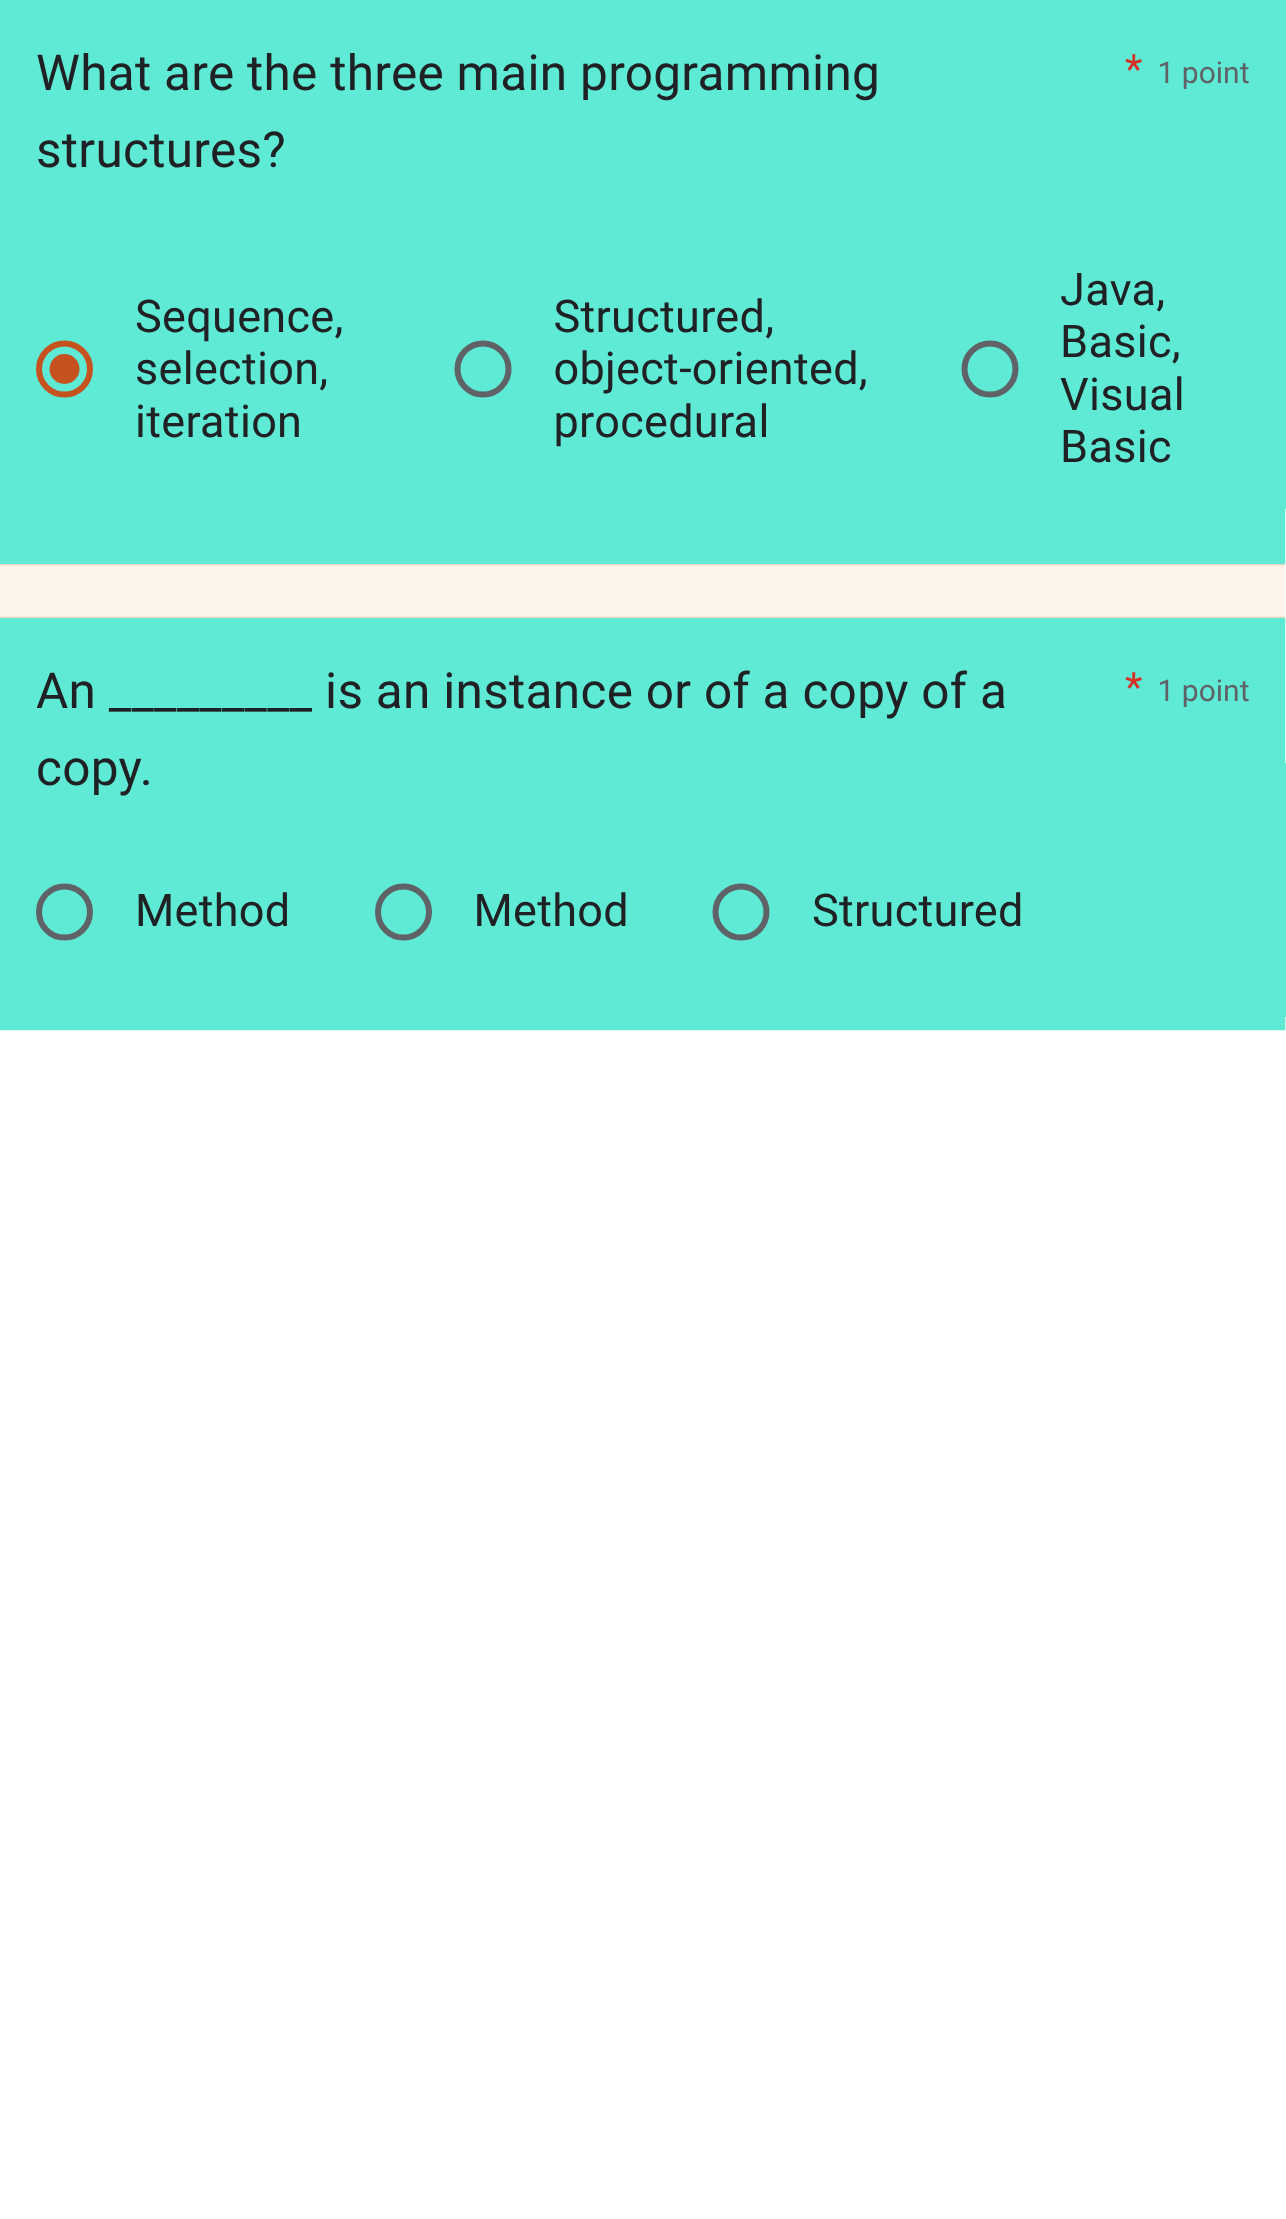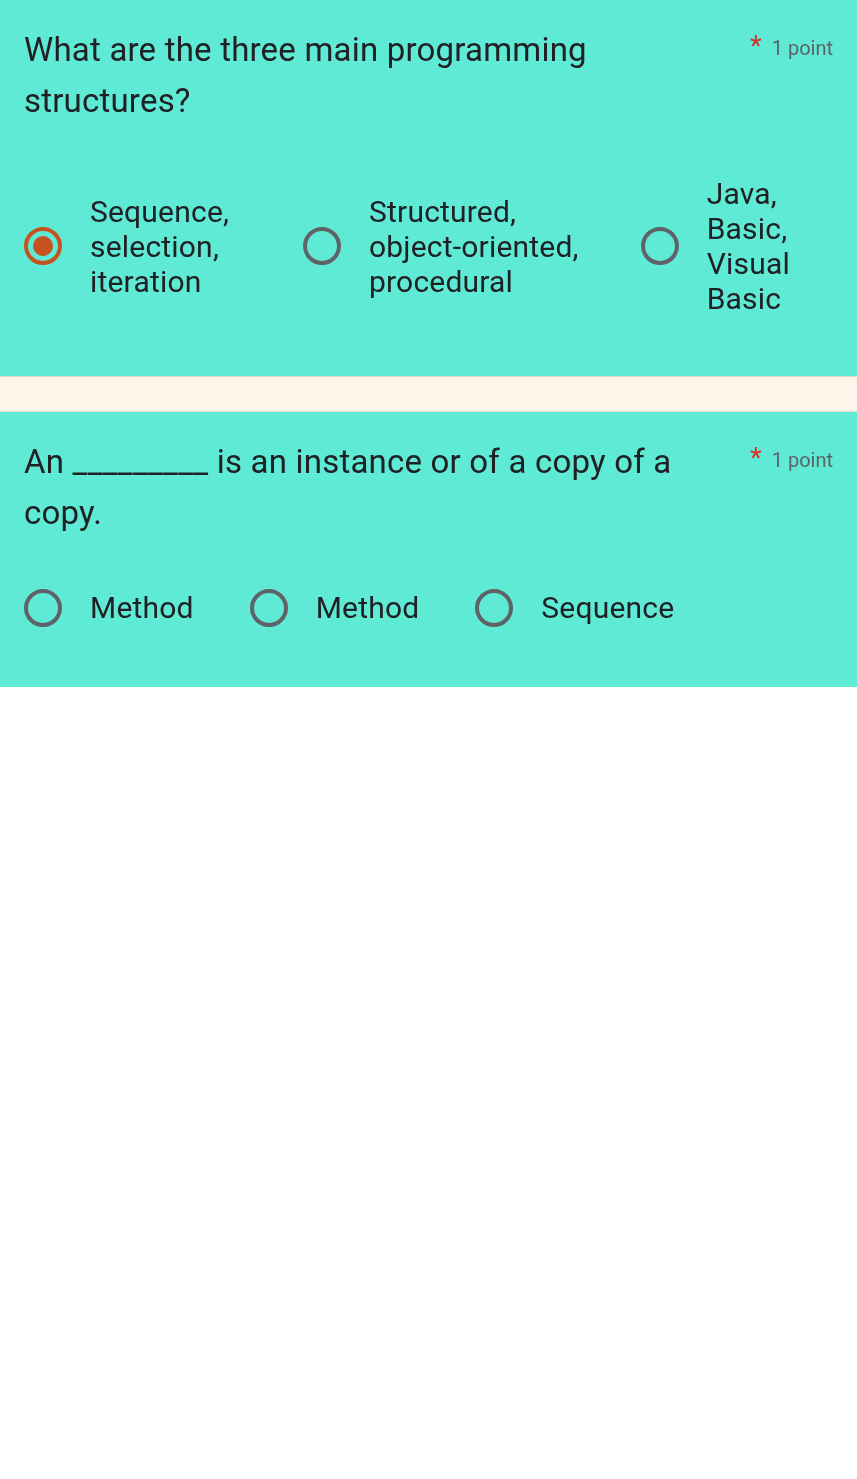--- a/index.html
+++ b/index.html
@@ -144,16 +144,16 @@
     <div class="option-row">
       <div class="radio-outer">
           <div class="radio-inner"></div>
         </div>
       <div class="option-label">Method</div>
     </div>
     <div class="option-row">
       <div class="radio-outer">
           <div class="radio-inner"></div>
         </div>
-      <div class="option-label">Sequence</div>
+      <div class="option-label">Structured</div>
     </div>
   </div>
 </div>
 
 </body></html>

